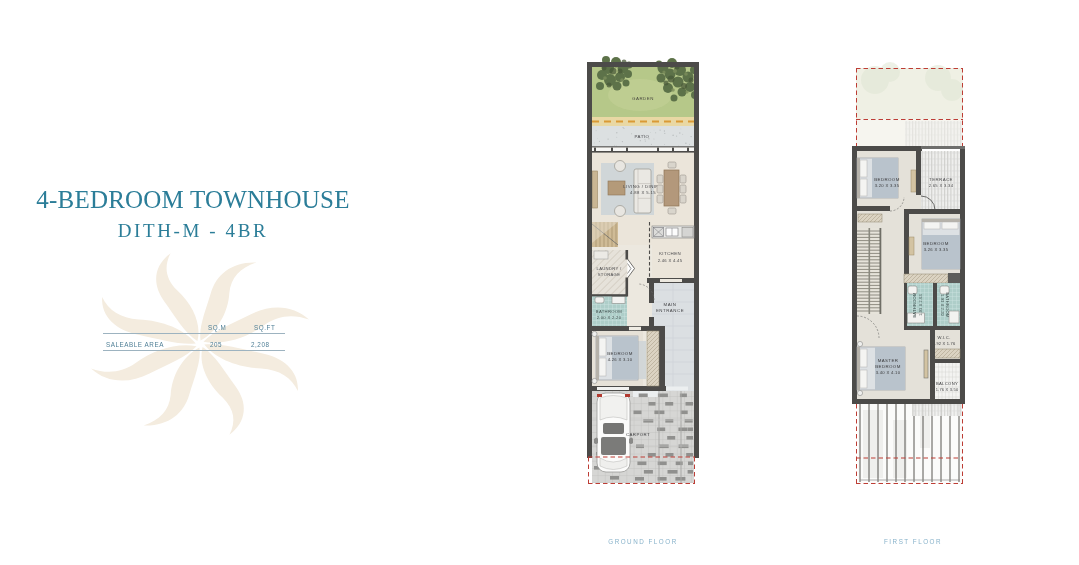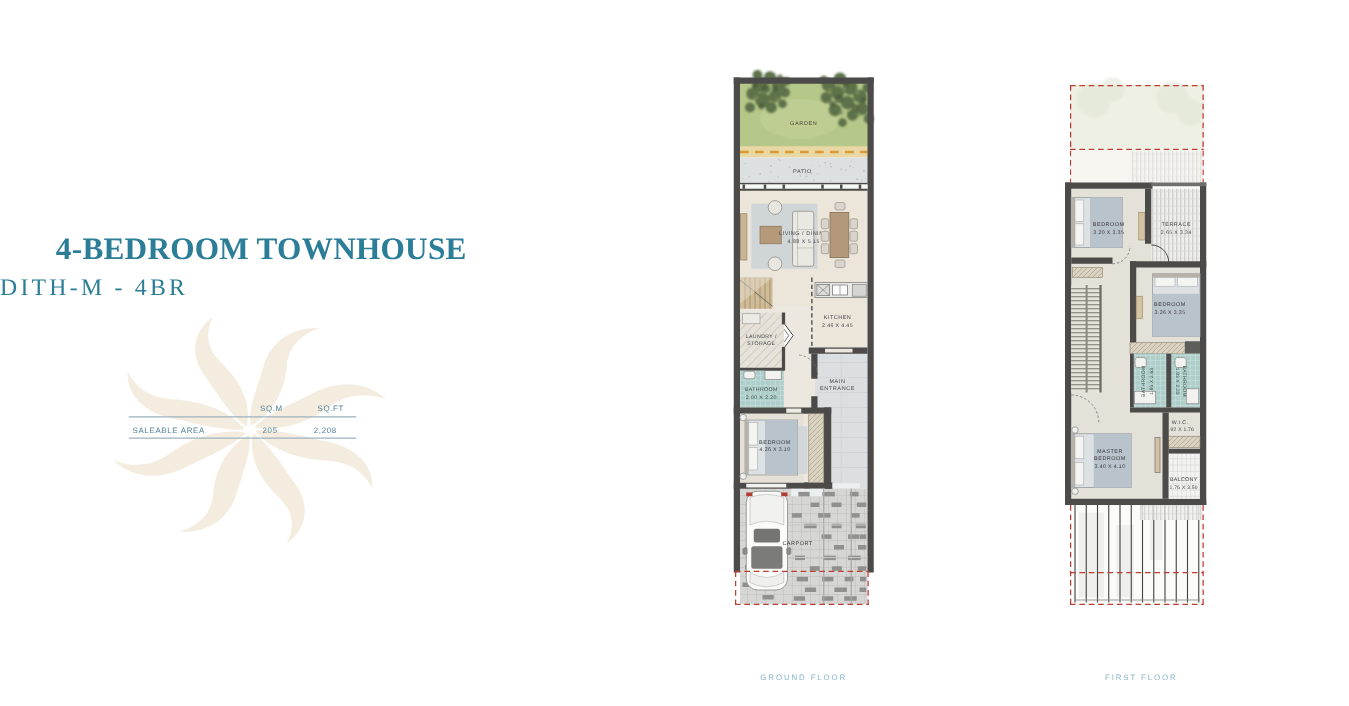--- a/index.html
+++ b/index.html
@@ -18,23 +18,23 @@
 <use href="#petal" transform="rotate(90)"></use>
 <use href="#petal" transform="rotate(135)"></use>
 <use href="#petal" transform="rotate(180)"></use>
 <use href="#petal" transform="rotate(225)"></use>
 <use href="#petal" transform="rotate(270)"></use>
 <use href="#petal" transform="rotate(315)"></use>
 </g>
 </g>
 </svg>
 
-<div class="abs title" style="left:16px;top:186px;width:386px;text-align:center;font-size:25px;font-weight:bold;letter-spacing:0.2px;">4-BEDROOM TOWNHOUSE</div>
-
-<div class="abs title" style="left:0;top:220px;width:386px;text-align:left;font-size:19px;letter-spacing:2.6px;">DITH-M - 4BR</div>
+<div class="abs title" style="left:0;top:186px;width:386px;text-align:center;font-size:25px;font-weight:normal;letter-spacing:0.2px;">4-BEDROOM TOWNHOUSE</div>
+
+<div class="abs title" style="left:0;top:220px;width:386px;text-align:center;font-size:19px;letter-spacing:2.6px;">DITH-M - 4BR</div>
 
 <div class="abs" style="left:103px;top:322px;width:182px;color:#4f7f96;font-size:6.3px;letter-spacing:0.55px;">
 
   <div style="position:relative;height:11px;">
     <span class="abs" style="left:105px;top:2px;">SQ.M</span>
     <span class="abs" style="left:151px;top:2px;">SQ.FT</span>
   </div>
 
   <div style="border-top:1px solid #9db3c0;height:7px;"></div>
 

